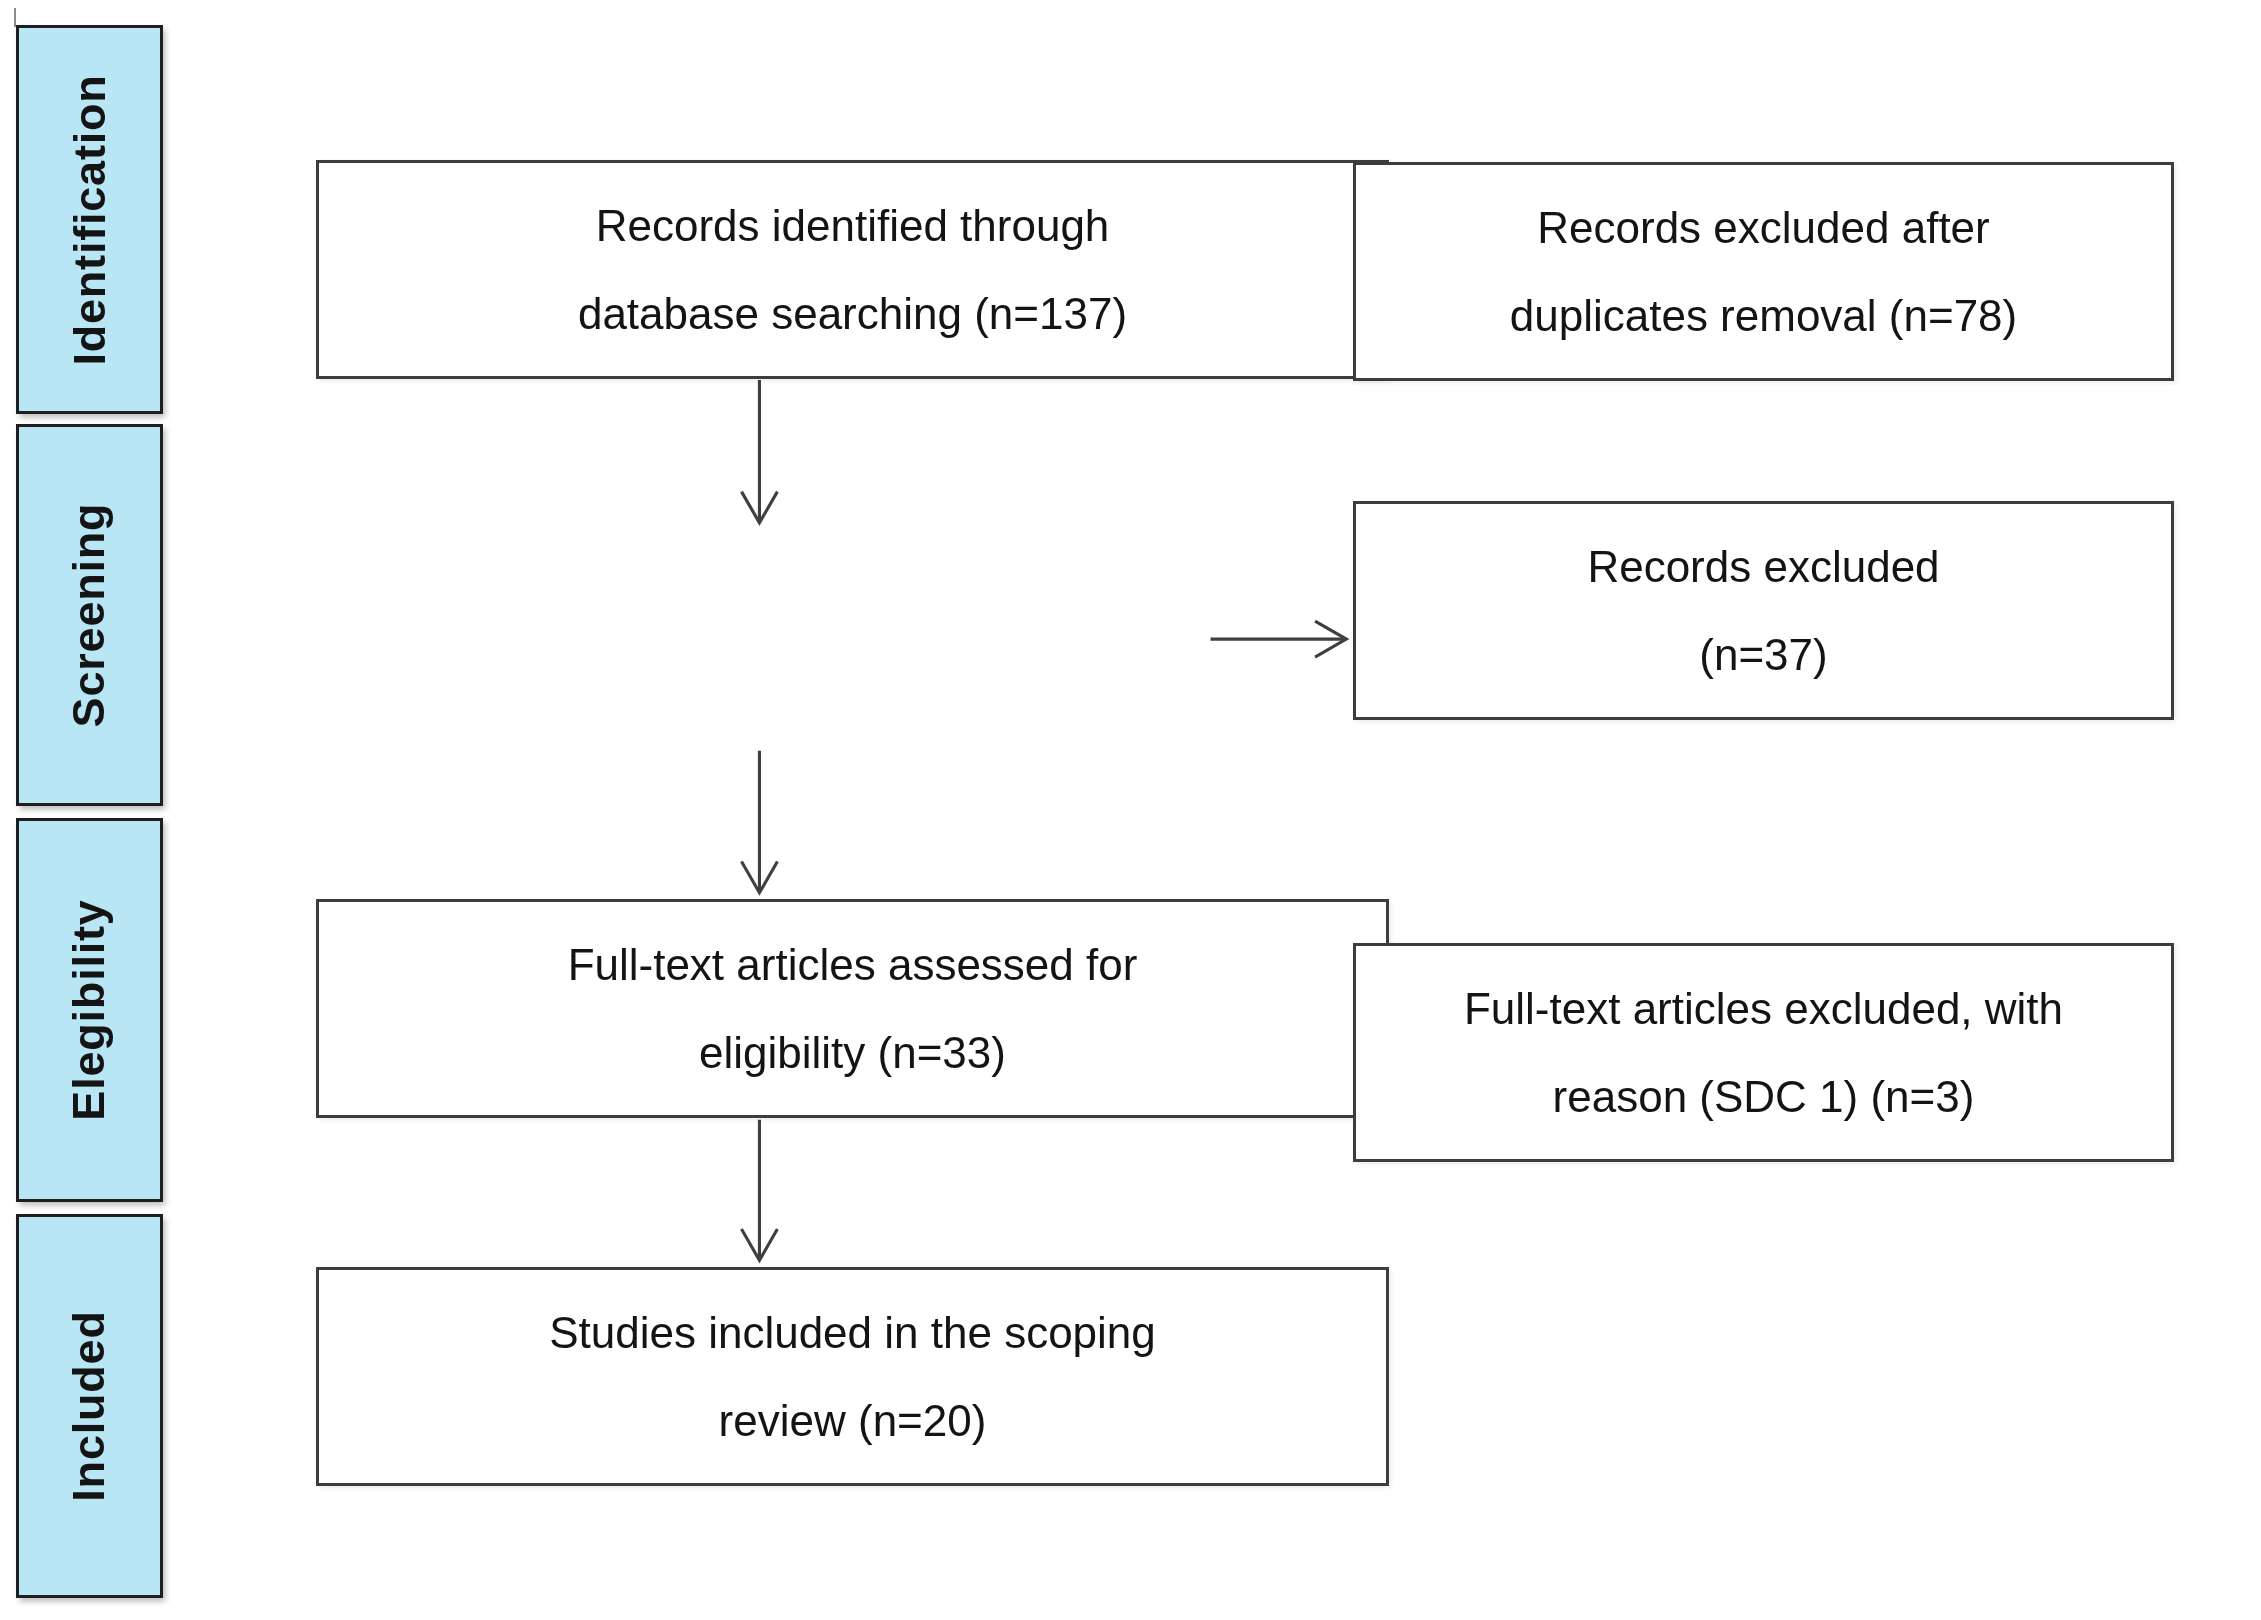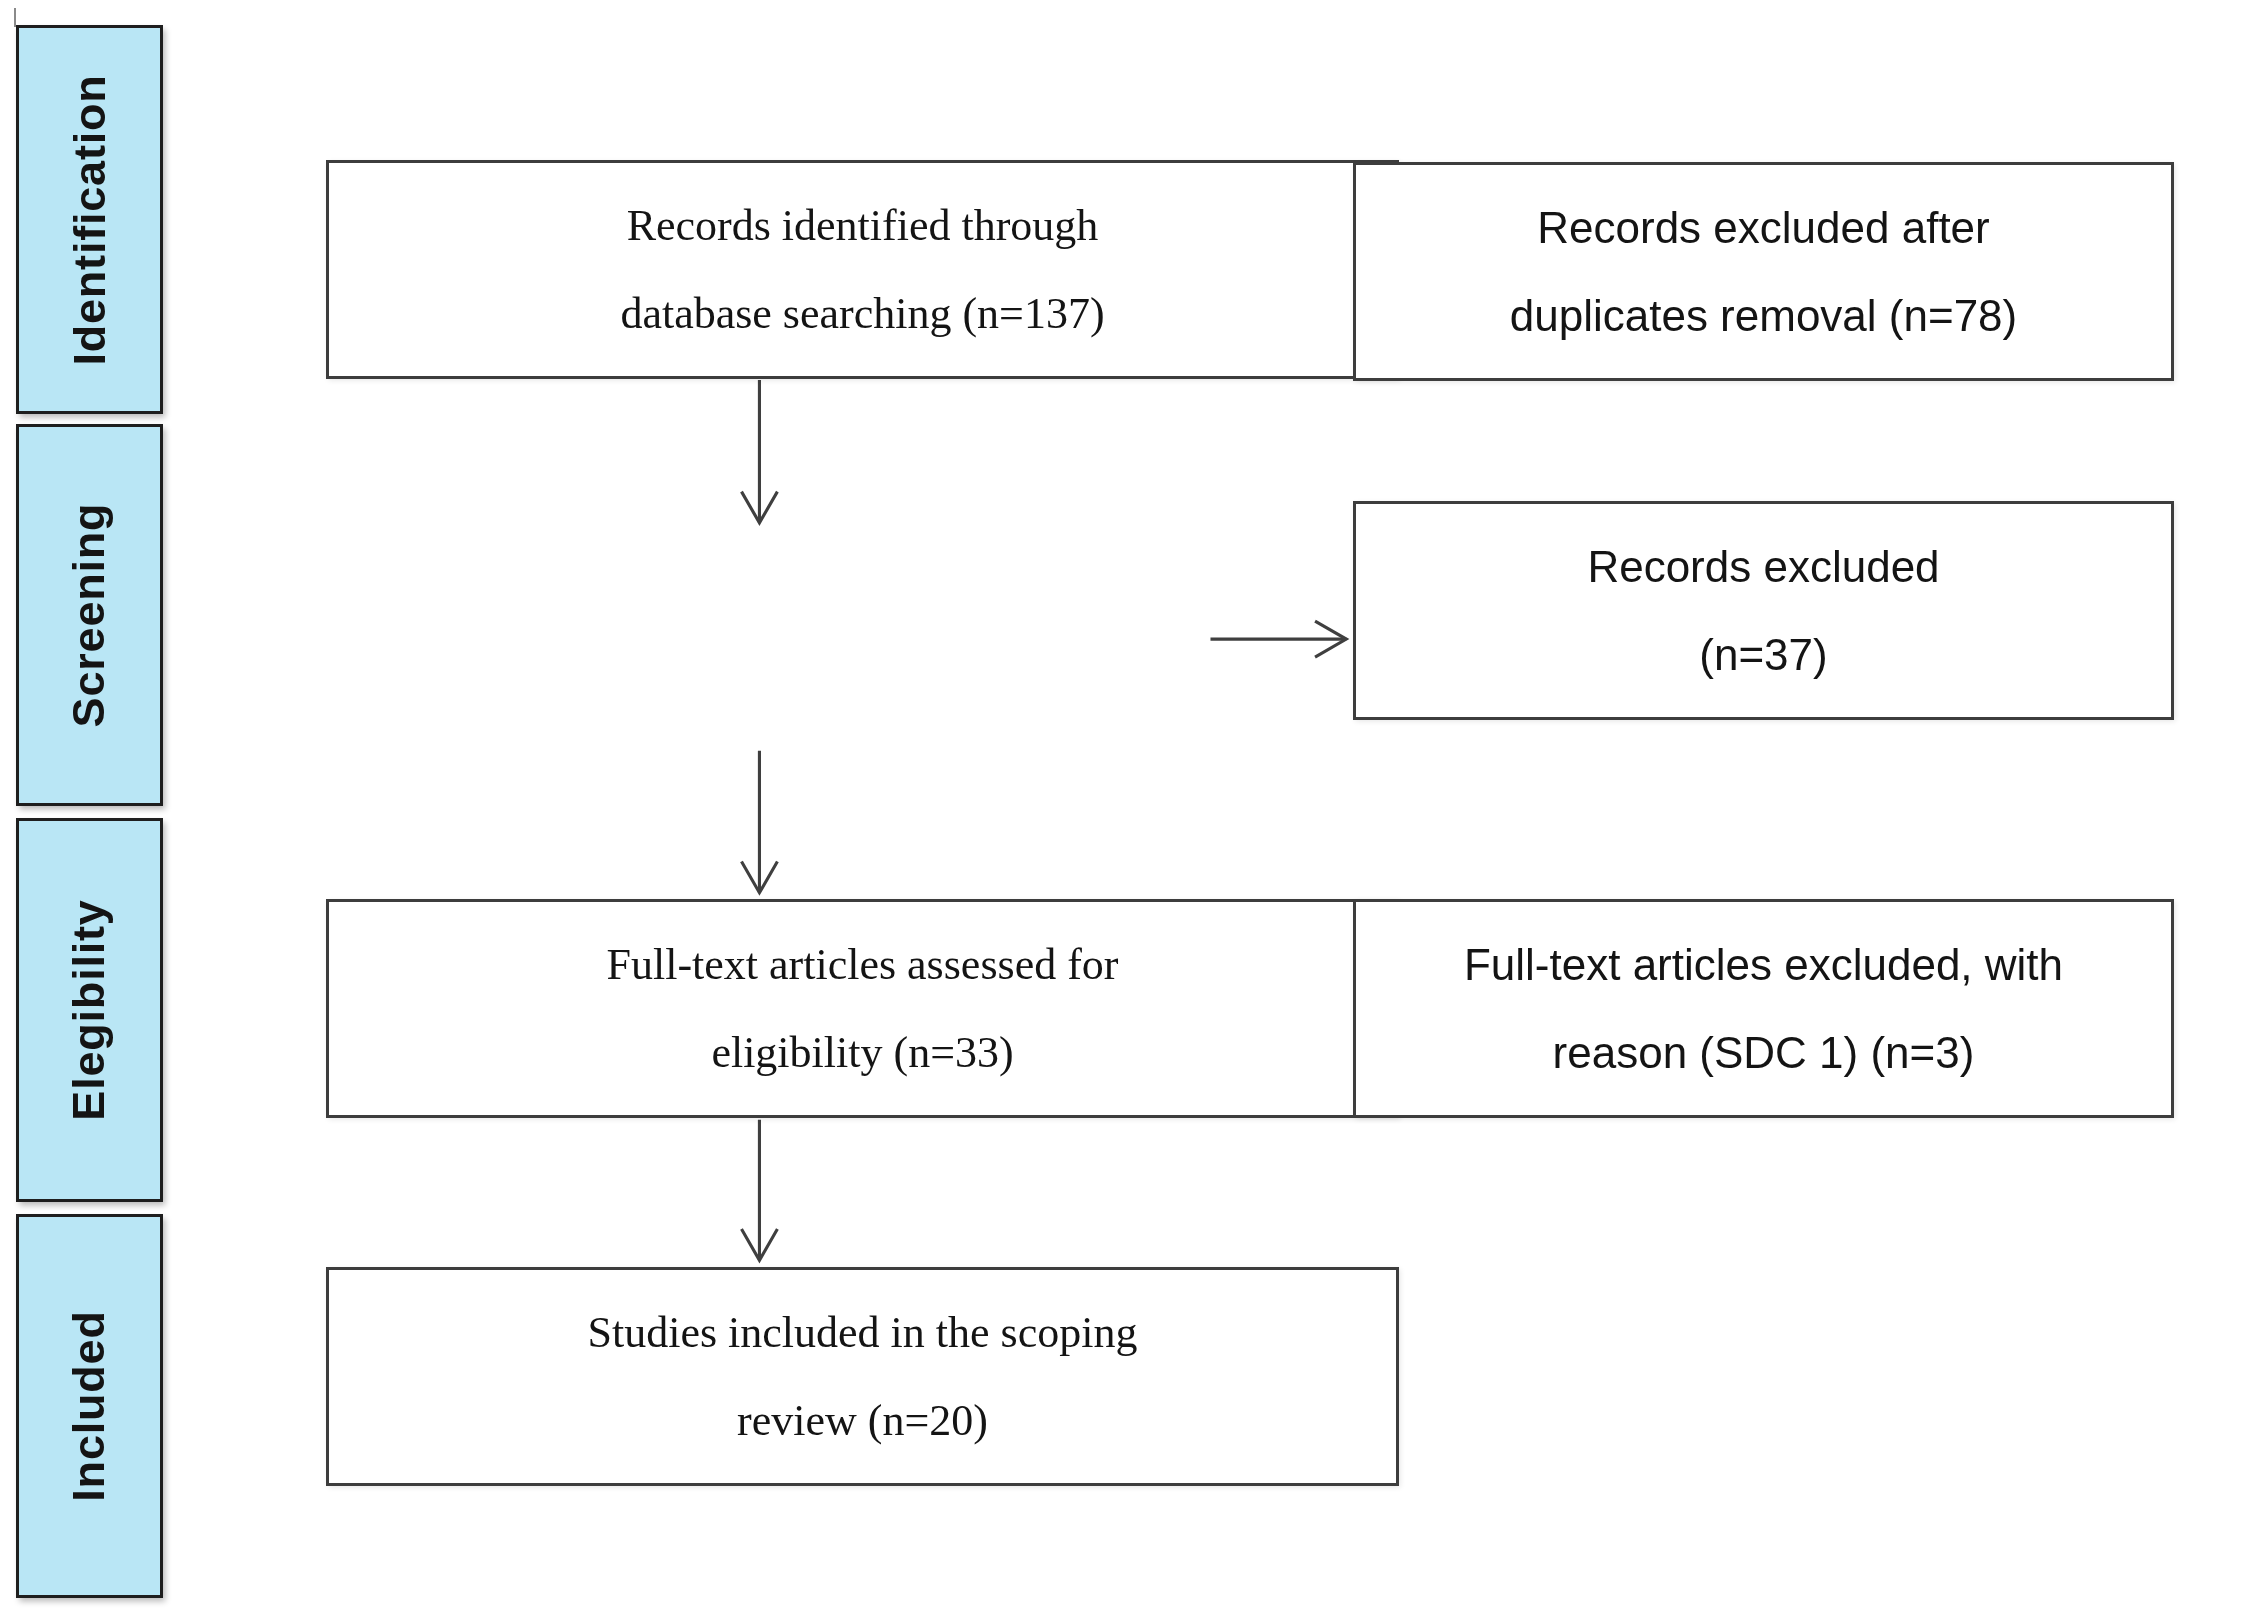--- a/index.html
+++ b/index.html
@@ -24,21 +24,21 @@
     font-size:45px;letter-spacing:0.8px;color:var(--text);
   }
   .fbox{
     position:absolute;height:219px;box-sizing:border-box;
     background:var(--box-bg);border:3.1px solid var(--box-border);
     display:flex;flex-direction:column;align-items:center;justify-content:center;
     text-align:center;font-size:44px;color:var(--text);
     box-shadow:2.3px 2.3px 5.5px rgba(0,0,0,0.10);
   }
   .fbox span{display:block;line-height:2.0;white-space:nowrap;}
-  .fbox.main{left:326px;width:1073px;font-family:Liberation Serif, serif;}
+  .fbox.main{left:316px;width:1073px;}
   .fbox.side{left:1353px;width:821px;}
   .artifact{position:absolute;left:14px;top:7.8px;width:2.3px;height:19px;background:#8a8a8a;}
 </style>
 </head>
 <body>
 
 <div class="canvas">
 
   <svg class="arrows" width="2261" height="1620" viewBox="0 0 2897 2076" xmlns="http://www.w3.org/2000/svg">
     <defs>
@@ -82,21 +82,21 @@
 
   <div class="fbox side" style="top:501px">
     <span>Records excluded</span>
     <span>(n=37)</span>
   </div>
 
   <div class="fbox main" style="top:899px">
     <span>Full-text articles assessed for</span>
     <span>eligibility (n=33)</span>
   </div>
-  <div class="fbox side" style="top:899px">
+  <div class="fbox side" style="top:943px">
     <span>Full-text articles excluded, with</span>
     <span>reason (SDC 1) (n=3)</span>
   </div>
 
   <div class="fbox main" style="top:1267px">
     <span>Studies included in the scoping</span>
     <span>review (n=20)</span>
   </div>
 
 </div>

